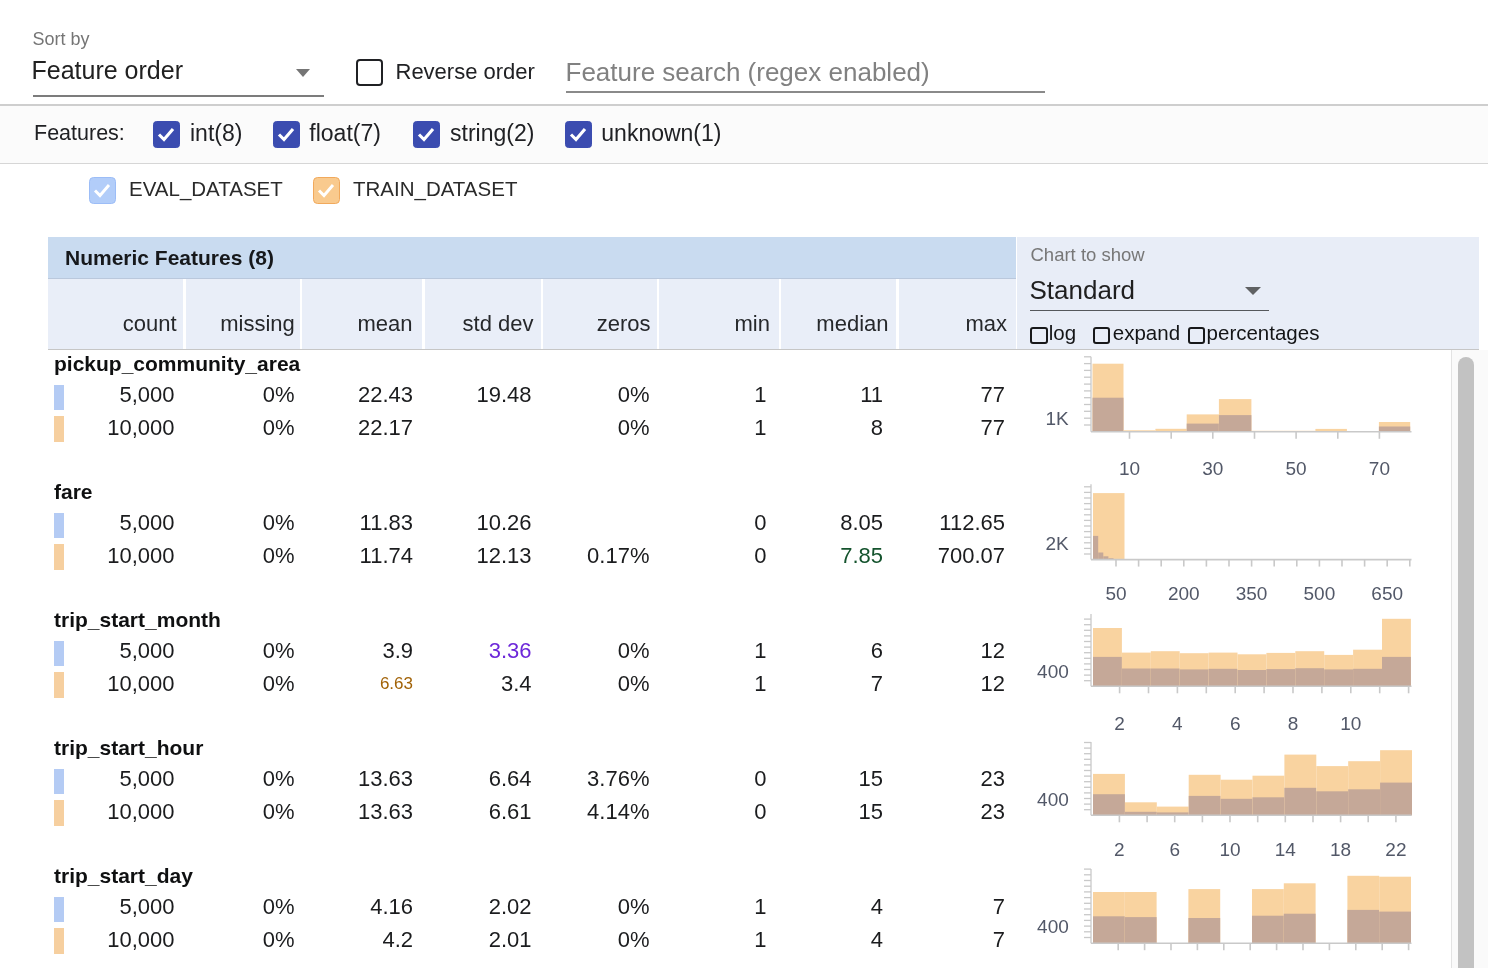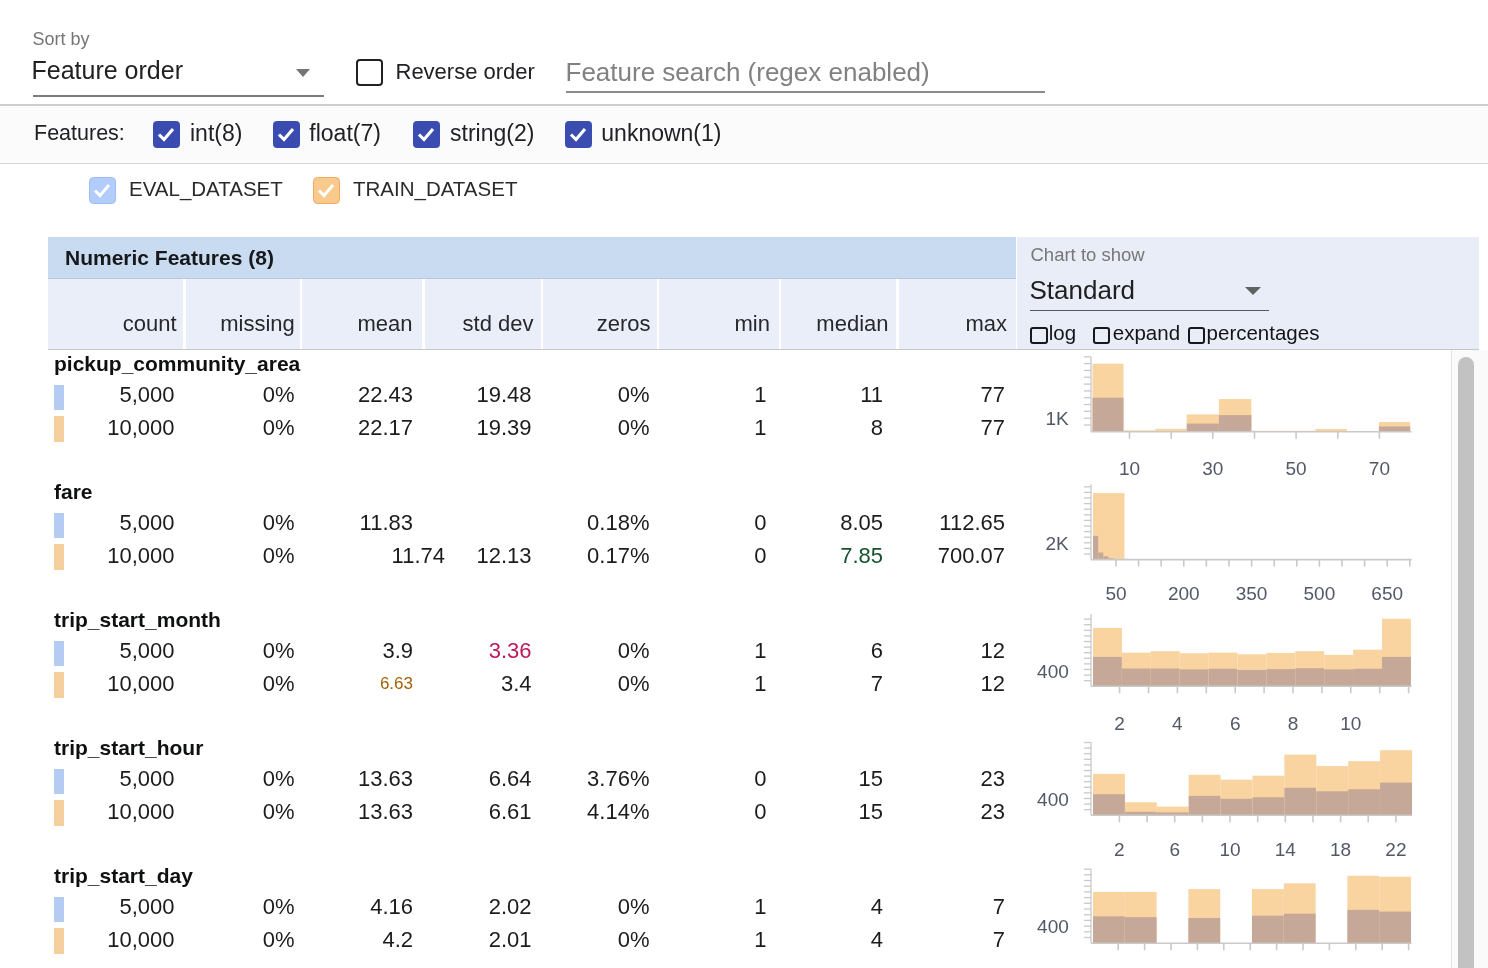--- a/index.html
+++ b/index.html
@@ -92,50 +92,49 @@
 <div style="position:absolute;top:383.8px;font-size:22px;line-height:22px;color:#1b1c1e;white-space:nowrap;left:-5.5px;width:300px;text-align:right;">0%</div>
 <div style="position:absolute;top:383.8px;font-size:22px;line-height:22px;color:#1b1c1e;white-space:nowrap;left:113.0px;width:300px;text-align:right;">22.43</div>
 <div style="position:absolute;top:383.8px;font-size:22px;line-height:22px;color:#1b1c1e;white-space:nowrap;left:231.5px;width:300px;text-align:right;">19.48</div>
 <div style="position:absolute;top:383.8px;font-size:22px;line-height:22px;color:#1b1c1e;white-space:nowrap;left:349.5px;width:300px;text-align:right;">0%</div>
 <div style="position:absolute;top:383.8px;font-size:22px;line-height:22px;color:#1b1c1e;white-space:nowrap;left:466.5px;width:300px;text-align:right;">1</div>
 <div style="position:absolute;top:383.8px;font-size:22px;line-height:22px;color:#1b1c1e;white-space:nowrap;left:583.0px;width:300px;text-align:right;">11</div>
 <div style="position:absolute;top:383.8px;font-size:22px;line-height:22px;color:#1b1c1e;white-space:nowrap;left:705.0px;width:300px;text-align:right;">77</div>
 <div style="position:absolute;top:416.8px;font-size:22px;line-height:22px;color:#1b1c1e;white-space:nowrap;left:-125.5px;width:300px;text-align:right;">10,000</div>
 <div style="position:absolute;top:416.8px;font-size:22px;line-height:22px;color:#1b1c1e;white-space:nowrap;left:-5.5px;width:300px;text-align:right;">0%</div>
 <div style="position:absolute;top:416.8px;font-size:22px;line-height:22px;color:#1b1c1e;white-space:nowrap;left:113.0px;width:300px;text-align:right;">22.17</div>
-<div style="position:absolute;top:416.8px;font-size:22px;line-height:22px;color:#1b1c1e;white-space:nowrap;left:231.5px;width:300px;text-align:right;">19.39</div>
 <div style="position:absolute;top:416.8px;font-size:22px;line-height:22px;color:#1b1c1e;white-space:nowrap;left:349.5px;width:300px;text-align:right;">0%</div>
 <div style="position:absolute;top:416.8px;font-size:22px;line-height:22px;color:#1b1c1e;white-space:nowrap;left:466.5px;width:300px;text-align:right;">1</div>
 <div style="position:absolute;top:416.8px;font-size:22px;line-height:22px;color:#1b1c1e;white-space:nowrap;left:583.0px;width:300px;text-align:right;">8</div>
 <div style="position:absolute;top:416.8px;font-size:22px;line-height:22px;color:#1b1c1e;white-space:nowrap;left:705.0px;width:300px;text-align:right;">77</div>
 <div style="position:absolute;top:481.2px;font-size:21px;line-height:21px;color:#0f1011;white-space:nowrap;font-weight:700;left:54.0px;">fare</div>
 <div style="position:absolute;left:54.0px;top:512.9px;width:9.5px;height:24.8px;background:#b4cbf4;"></div>
 <div style="position:absolute;left:54.0px;top:544.3px;width:9.5px;height:25.7px;background:#f6cf9f;"></div>
 <div style="position:absolute;top:511.8px;font-size:22px;line-height:22px;color:#1b1c1e;white-space:nowrap;left:-125.5px;width:300px;text-align:right;">5,000</div>
 <div style="position:absolute;top:511.8px;font-size:22px;line-height:22px;color:#1b1c1e;white-space:nowrap;left:-5.5px;width:300px;text-align:right;">0%</div>
 <div style="position:absolute;top:511.8px;font-size:22px;line-height:22px;color:#1b1c1e;white-space:nowrap;left:113.0px;width:300px;text-align:right;">11.83</div>
-<div style="position:absolute;top:511.8px;font-size:22px;line-height:22px;color:#1b1c1e;white-space:nowrap;left:349.5px;width:300px;text-align:right;">0.18%</div>
+<div style="position:absolute;top:511.8px;font-size:22px;line-height:22px;color:#1b1c1e;white-space:nowrap;left:231.5px;width:300px;text-align:right;">10.26</div>
 <div style="position:absolute;top:511.8px;font-size:22px;line-height:22px;color:#1b1c1e;white-space:nowrap;left:466.5px;width:300px;text-align:right;">0</div>
 <div style="position:absolute;top:511.8px;font-size:22px;line-height:22px;color:#1b1c1e;white-space:nowrap;left:583.0px;width:300px;text-align:right;">8.05</div>
 <div style="position:absolute;top:511.8px;font-size:22px;line-height:22px;color:#1b1c1e;white-space:nowrap;left:705.0px;width:300px;text-align:right;">112.65</div>
 <div style="position:absolute;top:544.8px;font-size:22px;line-height:22px;color:#1b1c1e;white-space:nowrap;left:-125.5px;width:300px;text-align:right;">10,000</div>
 <div style="position:absolute;top:544.8px;font-size:22px;line-height:22px;color:#1b1c1e;white-space:nowrap;left:-5.5px;width:300px;text-align:right;">0%</div>
-<div style="position:absolute;top:544.8px;font-size:22px;line-height:22px;color:#1b1c1e;white-space:nowrap;left:113.0px;width:300px;text-align:right;margin-left:32px;">11.74</div>
+<div style="position:absolute;top:544.8px;font-size:22px;line-height:22px;color:#1b1c1e;white-space:nowrap;left:113.0px;width:300px;text-align:right;">11.74</div>
 <div style="position:absolute;top:544.8px;font-size:22px;line-height:22px;color:#1b1c1e;white-space:nowrap;left:231.5px;width:300px;text-align:right;">12.13</div>
 <div style="position:absolute;top:544.8px;font-size:22px;line-height:22px;color:#1b1c1e;white-space:nowrap;left:349.5px;width:300px;text-align:right;">0.17%</div>
 <div style="position:absolute;top:544.8px;font-size:22px;line-height:22px;color:#1b1c1e;white-space:nowrap;left:466.5px;width:300px;text-align:right;">0</div>
 <div style="position:absolute;top:544.8px;font-size:22px;line-height:22px;color:#14532d;white-space:nowrap;left:583.0px;width:300px;text-align:right;">7.85</div>
 <div style="position:absolute;top:544.8px;font-size:22px;line-height:22px;color:#1b1c1e;white-space:nowrap;left:705.0px;width:300px;text-align:right;">700.07</div>
 <div style="position:absolute;top:609.2px;font-size:21px;line-height:21px;color:#0f1011;white-space:nowrap;font-weight:700;left:54.0px;">trip_start_month</div>
 <div style="position:absolute;left:54.0px;top:640.9px;width:9.5px;height:24.8px;background:#b4cbf4;"></div>
 <div style="position:absolute;left:54.0px;top:672.3px;width:9.5px;height:25.7px;background:#f6cf9f;"></div>
 <div style="position:absolute;top:639.8px;font-size:22px;line-height:22px;color:#1b1c1e;white-space:nowrap;left:-125.5px;width:300px;text-align:right;">5,000</div>
 <div style="position:absolute;top:639.8px;font-size:22px;line-height:22px;color:#1b1c1e;white-space:nowrap;left:-5.5px;width:300px;text-align:right;">0%</div>
 <div style="position:absolute;top:639.8px;font-size:22px;line-height:22px;color:#1b1c1e;white-space:nowrap;left:113.0px;width:300px;text-align:right;">3.9</div>
-<div style="position:absolute;top:639.8px;font-size:22px;line-height:22px;color:#be185d;white-space:nowrap;left:231.5px;width:300px;text-align:right;">3.36</div>
+<div style="position:absolute;top:639.8px;font-size:22px;line-height:22px;color:#6d28d9;white-space:nowrap;left:231.5px;width:300px;text-align:right;">3.36</div>
 <div style="position:absolute;top:639.8px;font-size:22px;line-height:22px;color:#1b1c1e;white-space:nowrap;left:349.5px;width:300px;text-align:right;">0%</div>
 <div style="position:absolute;top:639.8px;font-size:22px;line-height:22px;color:#1b1c1e;white-space:nowrap;left:466.5px;width:300px;text-align:right;">1</div>
 <div style="position:absolute;top:639.8px;font-size:22px;line-height:22px;color:#1b1c1e;white-space:nowrap;left:583.0px;width:300px;text-align:right;">6</div>
 <div style="position:absolute;top:639.8px;font-size:22px;line-height:22px;color:#1b1c1e;white-space:nowrap;left:705.0px;width:300px;text-align:right;">12</div>
 <div style="position:absolute;top:672.8px;font-size:22px;line-height:22px;color:#1b1c1e;white-space:nowrap;left:-125.5px;width:300px;text-align:right;">10,000</div>
 <div style="position:absolute;top:672.8px;font-size:22px;line-height:22px;color:#1b1c1e;white-space:nowrap;left:-5.5px;width:300px;text-align:right;">0%</div>
 <div style="position:absolute;top:672.8px;font-size:17px;line-height:22px;color:#a16207;white-space:nowrap;left:113.0px;width:300px;text-align:right;">6.63</div>
 <div style="position:absolute;top:672.8px;font-size:22px;line-height:22px;color:#1b1c1e;white-space:nowrap;left:231.5px;width:300px;text-align:right;">3.4</div>
 <div style="position:absolute;top:672.8px;font-size:22px;line-height:22px;color:#1b1c1e;white-space:nowrap;left:349.5px;width:300px;text-align:right;">0%</div>
 <div style="position:absolute;top:672.8px;font-size:22px;line-height:22px;color:#1b1c1e;white-space:nowrap;left:466.5px;width:300px;text-align:right;">1</div>

